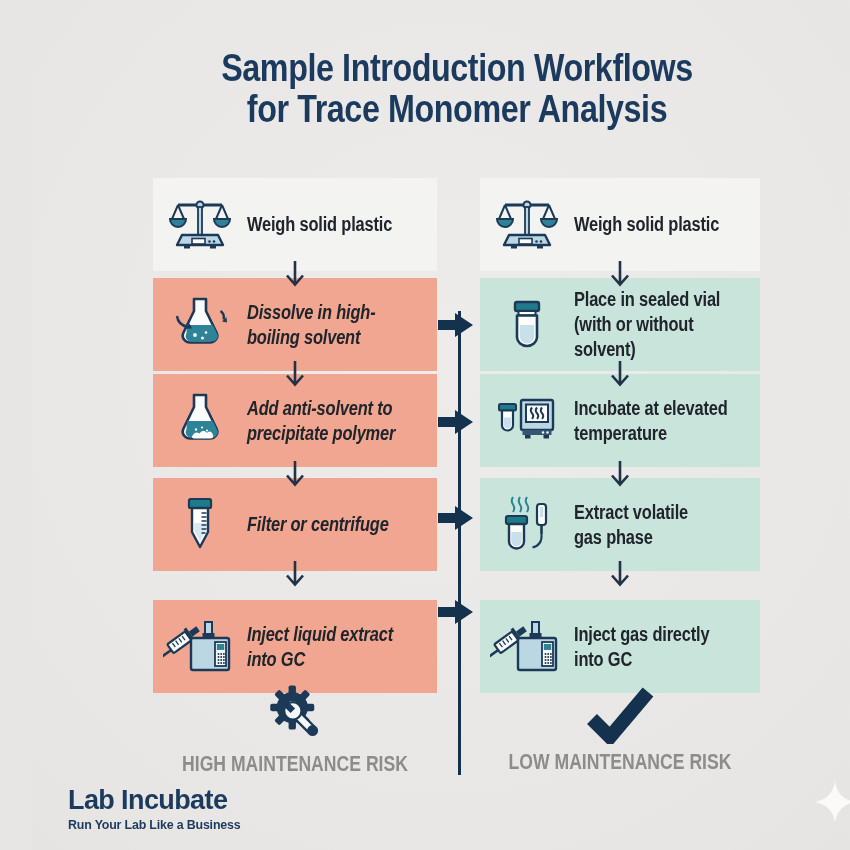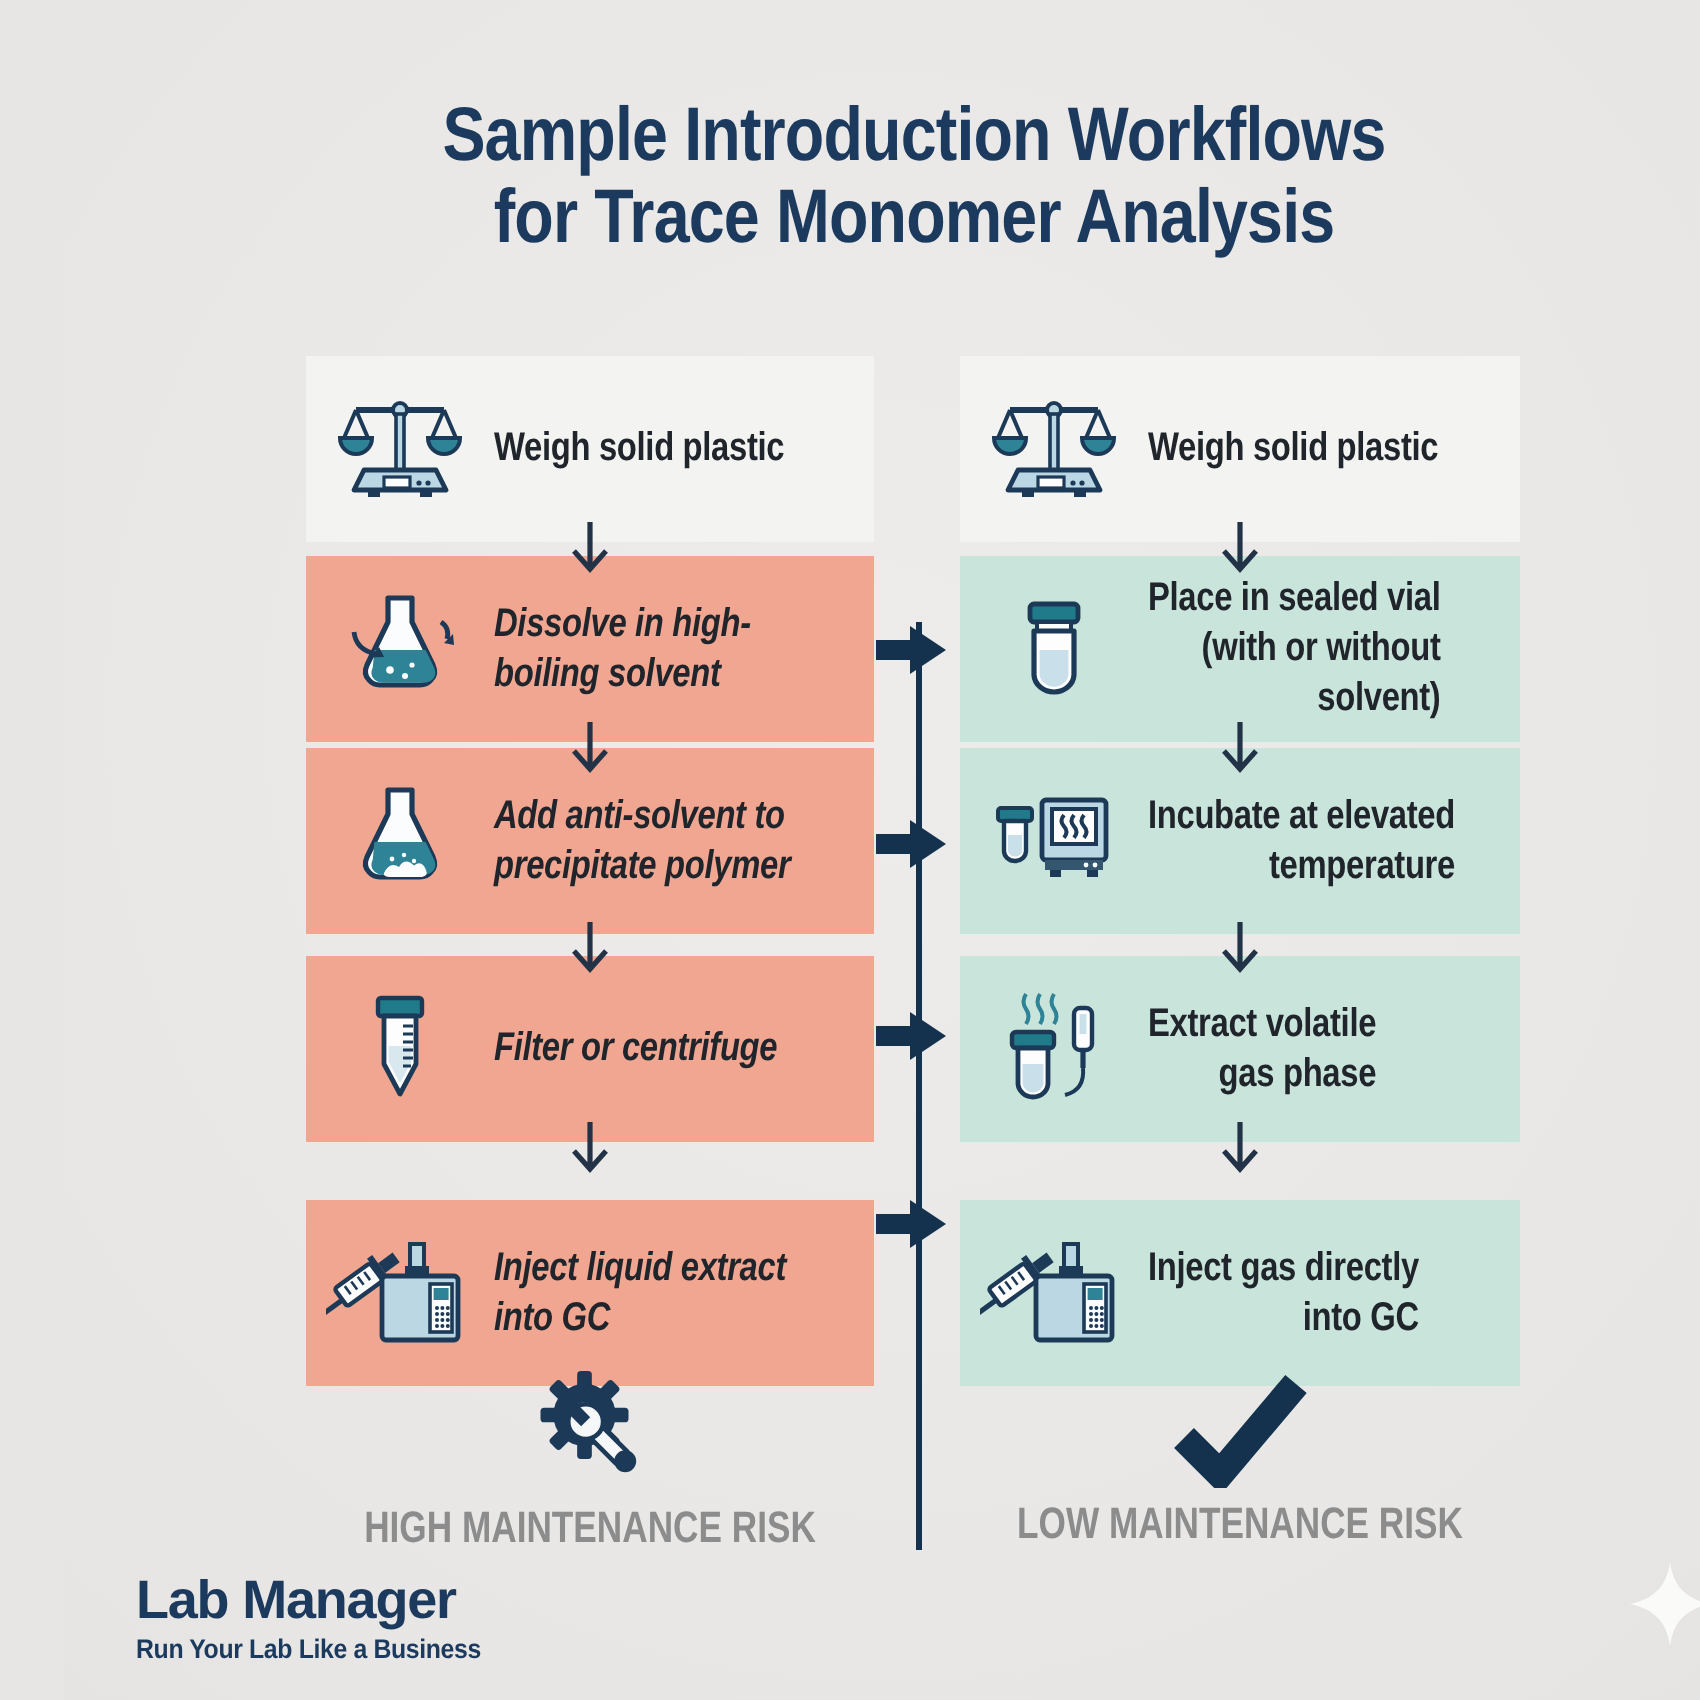--- a/index.html
+++ b/index.html
@@ -24,21 +24,21 @@
   .col{position:absolute;top:178px;width:284px;}
   #col-left{left:121px;}
   #col-right{left:448px;width:280px;}
   .step{
     position:absolute;left:0;width:100%;height:93px;
     display:flex;align-items:center;
   }
   .st0{top:0}.st1{top:100px}.st2{top:196px}.st3{top:300px}.st4{top:422px}
   .neutral{background:#f3f3f1;text-align:center;}
   .salmon{background:#f0a690;font-style:italic;}
-  .mint{background:#c9e5db;text-align:right;}
+  .mint{background:#c9e5db;}
   .icon-wrap{width:94px;flex:none;display:flex;justify-content:center;align-items:center;}
   .label{
     flex:none;font-size:20px;line-height:25px;font-weight:bold;color:#20242b;
     letter-spacing:-.2px;white-space:pre;
     transform:scaleX(.82);transform-origin:left center;
   }
   .down-arrow{position:absolute;left:50%;margin-left:-11px;width:22px;height:30px;z-index:2;}
   .da0{top:82px}.da1{top:182px}.da2{top:282px}.da3{top:382px}
   
   .center-line{position:absolute;left:426px;top:311px;width:3px;height:464px;background:#14324e;}
@@ -355,21 +355,21 @@
         <rect x="36" y="35.5" width="25" height="9" rx="2.5" fill="#f6f7f8" stroke="#1c3a57" stroke-width="2.5"></rect>
         <circle cx="31" cy="40" r="9.5" fill="#f6f7f8" stroke="#1c3a57" stroke-width="2.5"></circle>
         <rect x="20" y="36.5" width="11" height="7" fill="#1c3a57"></rect>
         <circle cx="61.5" cy="40" r="6" fill="#1c3a57"></circle>
       </g>
     </svg>
     <div class="risk-label">HIGH MAINTENANCE RISK</div>
   </div>
 
   <div class="footer">
-    <div class="brand">Lab Manager</div>
+    <div class="brand">Lab Incubate</div>
     <div class="tagline">Run Your Lab Like a Business</div>
   </div>
 
   <svg class="sparkle" width="44" height="44" viewBox="0 0 44 44">
     <path d="M22,1 C23.5,13 30,19.5 42,22 C30,24.5 23.5,31 22,43 C20.5,31 14,24.5 2,22 C14,19.5 20.5,13 22,1 Z" fill="#fbfbfa" opacity="0.95"></path>
   </svg>
 
 </div>
 
 </body></html>

